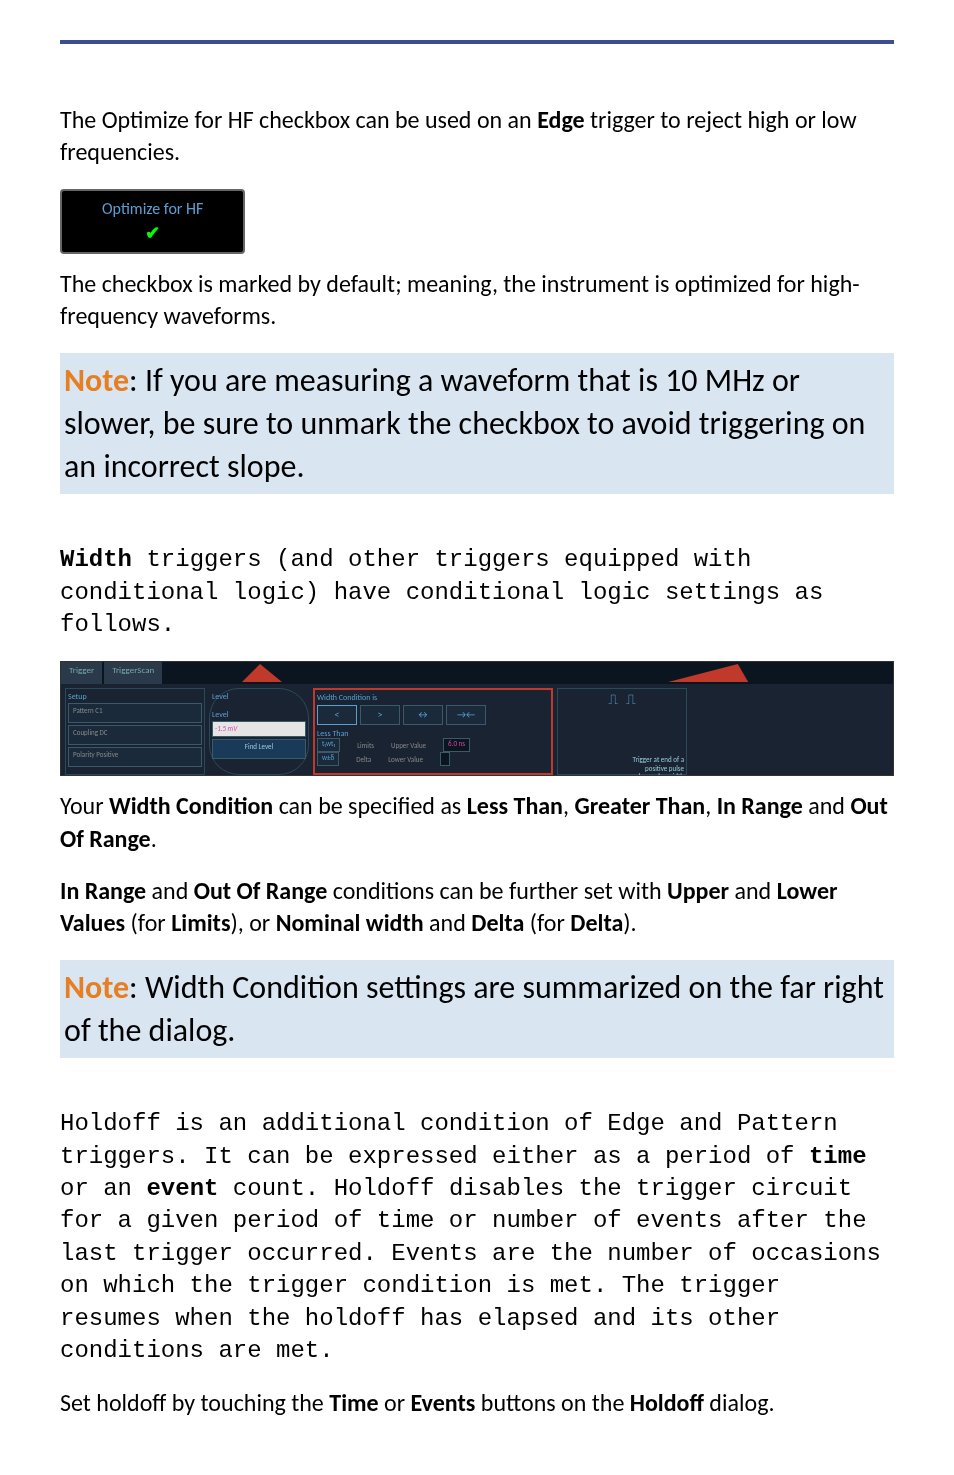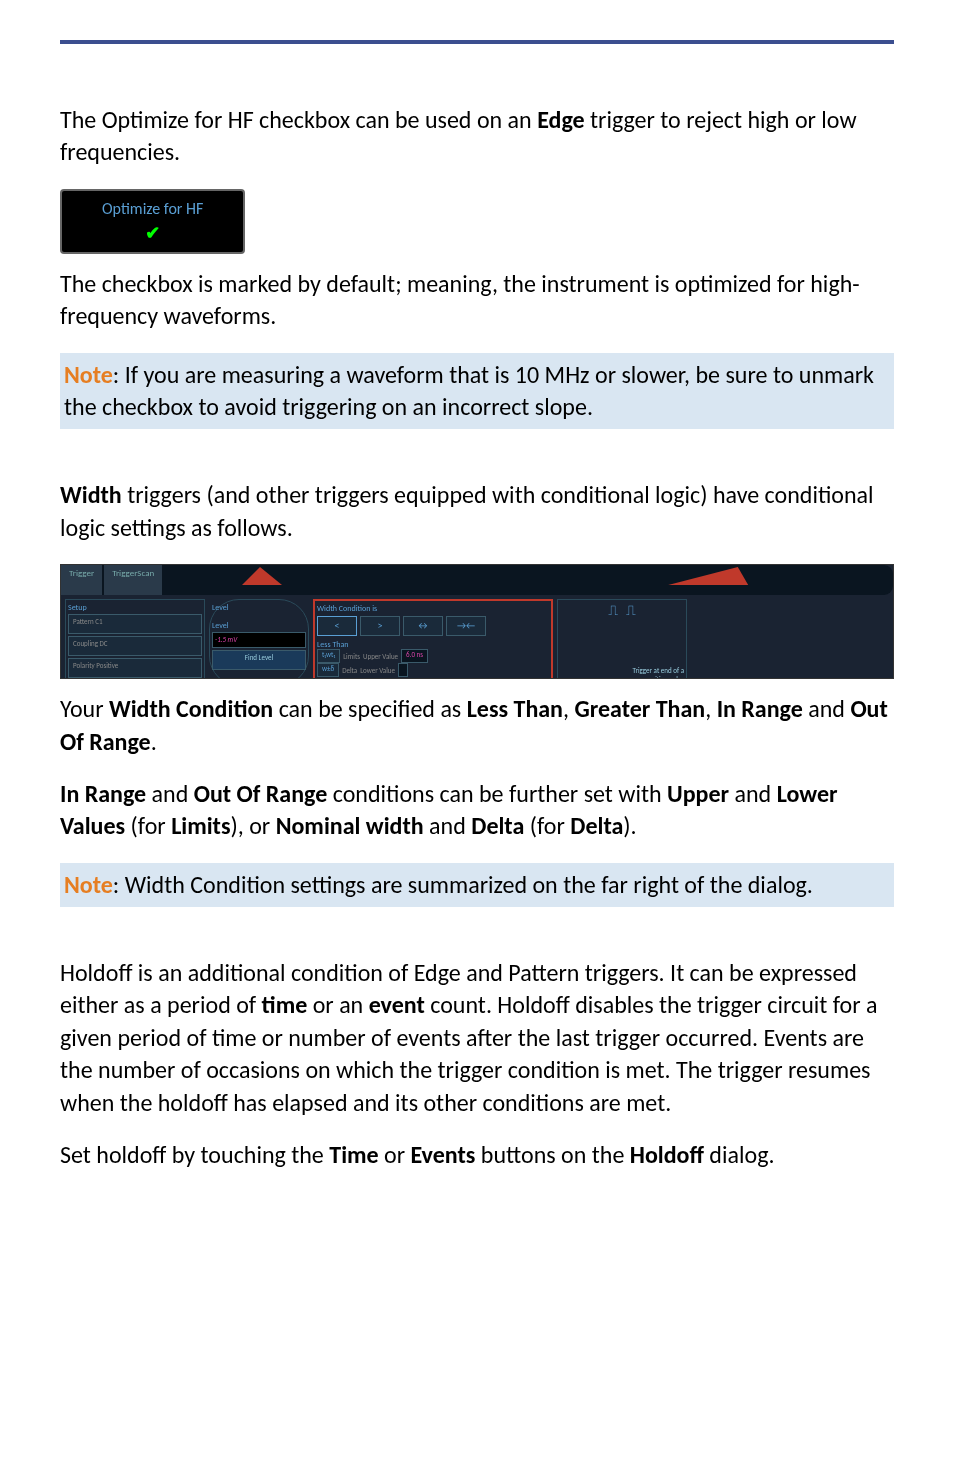--- a/index.html
+++ b/index.html
@@ -49,50 +49,50 @@
       display: block;
       text-align: center;
       color: #0f0;
       font-size: 18px;
       font-weight: bold;
     }
     
     .note-box {
       background: #d9e6f2;
       padding: 6px 4px;
-      font-size: 24px;
+      font-size: 32px;
       line-height: 1.35;
       margin-bottom: 50px;
     }
     
     .note-label {
       color: #e67e22;
       font-weight: bold;
     }
     
     .section-gap {
       margin-top: 50px;
+      font-family: Liberation Mono, monospace;
     }
     
     .trigger-panel {
       width: 100%;
       height: 115px;
       background: #1a2332;
       border: 1px solid #333;
       margin-bottom: 14px;
       position: relative;
       overflow: hidden;
     }
     
     .trigger-tabs {
-      height: 30px;
+      height: 22px;
       background: #0a1520;
       display: flex;
       gap: 2px;
-      border-radius: 9px;
     }
     
     .trigger-tab {
       background: #2a3a4a;
       color: #7aa;
       font-size: 9px;
       padding: 2px 8px;
     }
     
     .red-arrow-1 {
@@ -171,21 +171,21 @@
       margin: 2px 0;
       padding: 2px 4px;
     }
     
     .level-area {
       width: 100px;
       border-radius: 30px;
     }
     
     .level-input {
-      background: #000000;
+      background: #e5e5e5;
       border: 1px solid #3a5a6a;
       height: 16px;
       font-size: 7px;
       color: #d4a;
       margin: 2px 0;
       padding: 2px;
       font-style: italic;
     }
     
     .find-btn {
@@ -219,21 +219,21 @@
       text-align: center;
       line-height: 18px;
     }
     
     .cond-btn.active {
       border: 1px solid #5a9fd4;
     }
     
     .cond-subrow {
       display: flex;
-      gap: 3px;
+      gap: 17px;
       font-size: 7px;
       color: #888;
       align-items: center;
     }
     
     .small-btn {
       background: #1a2a3a;
       border: 1px solid #3a5a6a;
       height: 14px;
       padding: 0 4px;

